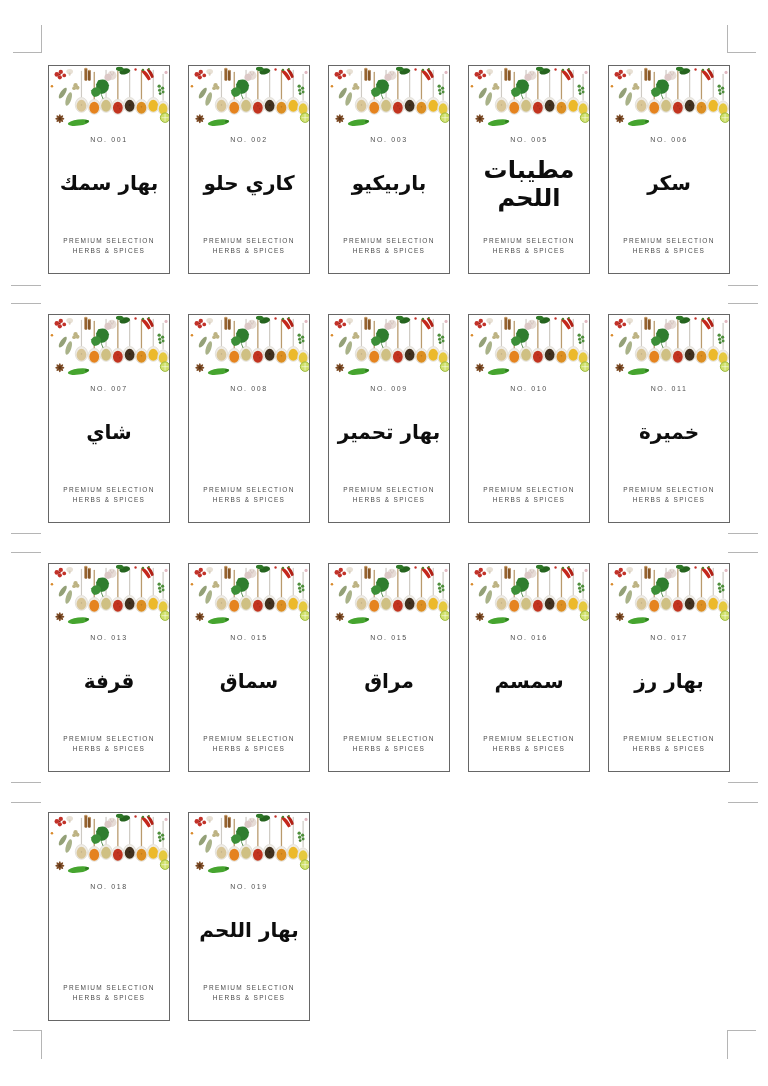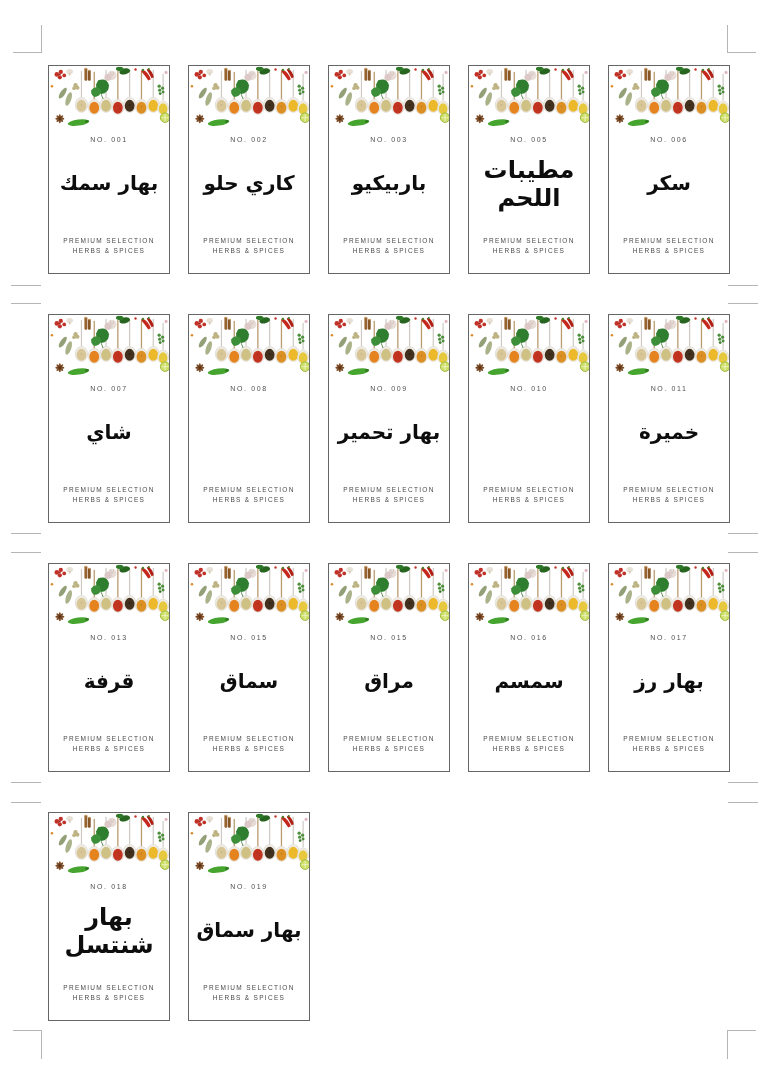--- a/index.html
+++ b/index.html
@@ -377,34 +377,32 @@
       <div>HERBS &amp; SPICES</div>
     </div>
   </div>
       <div class="label">
     <div class="label-header">
       <svg class="header-svg" viewBox="0 0 122 64" preserveAspectRatio="xMidYMid meet">
         <use href="#spice-collage"></use>
       </svg>
     </div>
     <div class="label-no">NO. 018</div>
-    <div class="label-name two-line">بهار
-شنتسل</div>
     <div class="label-footer">
       <div>PREMIUM SELECTION</div>
       <div>HERBS &amp; SPICES</div>
     </div>
   </div>
       <div class="label">
     <div class="label-header">
       <svg class="header-svg" viewBox="0 0 122 64" preserveAspectRatio="xMidYMid meet">
         <use href="#spice-collage"></use>
       </svg>
     </div>
     <div class="label-no">NO. 019</div>
-    <div class="label-name">بهار سماق</div>
+    <div class="label-name">بهار اللحم</div>
     <div class="label-footer">
       <div>PREMIUM SELECTION</div>
       <div>HERBS &amp; SPICES</div>
     </div>
   </div>
     </div>
 </div>
 
 </body></html>

